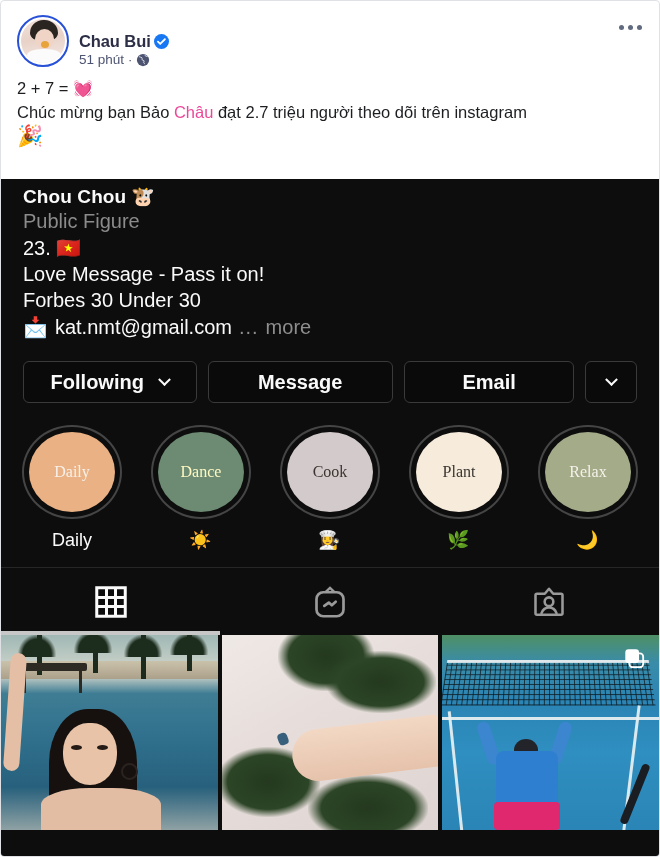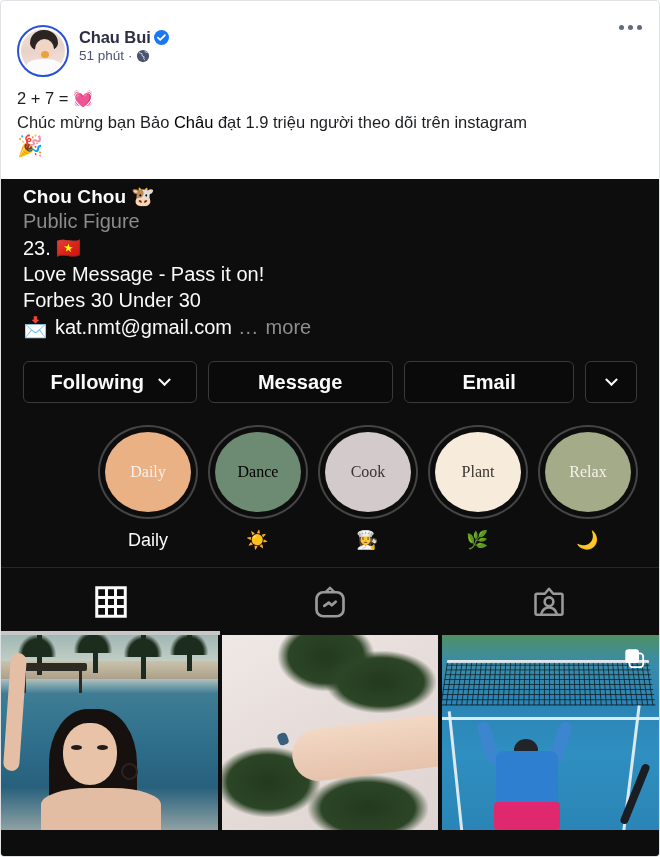--- a/index.html
+++ b/index.html
@@ -18,22 +18,22 @@
     height: 857px;
     background: #ffffff;
     border: 1px solid #dfe1e5;
     border-radius: 4px;
     overflow: hidden;
   }
 
   
   .post-header {
     display: flex;
-    align-items: flex-start;
-    padding: 24px 16px 0 16px;
+    align-items: flex-end;
+    padding: 14px 16px 0 16px;
     position: relative;
   }
 
   .avatar-ring {
     width: 52px;
     height: 52px;
     border-radius: 50%;
     border: 2.5px solid #2851d8;
     padding: 2px;
     flex: 0 0 auto;
@@ -204,21 +204,21 @@
     border-right: 2px solid #fafafa;
     border-bottom: 2px solid #fafafa;
     transform: rotate(45deg) translate(-2px,-2px);
   }
 
   
   .ig-highlights {
     display: flex;
     gap: 0;
     padding: 22px 16px 0 16px;
-    justify-content: flex-end;
+    justify-content: space-between;
   }
   .hl-item {
     width: 110px;
     display: flex;
     flex-direction: column;
     align-items: center;
     cursor: pointer;
   }
   .hl-ring {
     width: 100px;
@@ -491,21 +491,21 @@
       <i></i>
       <i></i>
     </div>
   </div>
 
   <div class="post-body">
     <div class="post-line">
       <span>2 + 7 = </span><span class="emj">💓</span>
     </div>
     <div class="post-line">
-      <span>Chúc mừng bạn Bảo </span><span class="post-link" style="color: #000000;">Châu</span><span> đạt 1.9 triệu người theo dõi trên instagram</span>
+      <span>Chúc mừng bạn Bảo </span><span class="post-link" style="color: #ec4899;">Châu</span><span> đạt 2.7 triệu người theo dõi trên instagram</span>
     </div>
     <div class="post-line">
       <span class="emj-big">🎉</span>
     </div>
   </div>
 
   <div class="ig-embed" style="background: rgb(13, 13, 13);">
 
     <div class="ig-bio">
       <div class="ig-username"><span>Chou Chou </span><span>🐮</span></div>
@@ -543,21 +543,21 @@
         <div class="hl-ring">
           <div class="hl-circle" id="hl0" style="background: rgb(234, 177, 132); color: rgb(246, 241, 234);">
             <span>Daily</span>
           </div>
         </div>
         <div class="hl-label">Daily</div>
       </div>
 
       <div class="hl-item">
         <div class="hl-ring">
-          <div class="hl-circle" id="hl1" style="background: rgb(109, 138, 114); color: #000000;">
+          <div class="hl-circle" id="hl1" style="background: rgb(109, 138, 114); color: #fef9c3;">
             <span>Dance</span>
           </div>
         </div>
         <div class="hl-label">☀️</div>
       </div>
 
       <div class="hl-item">
         <div class="hl-ring">
           <div class="hl-circle" id="hl2" style="background: rgb(211, 203, 203); color: rgb(58, 53, 48);">
             <span>Cook</span>

